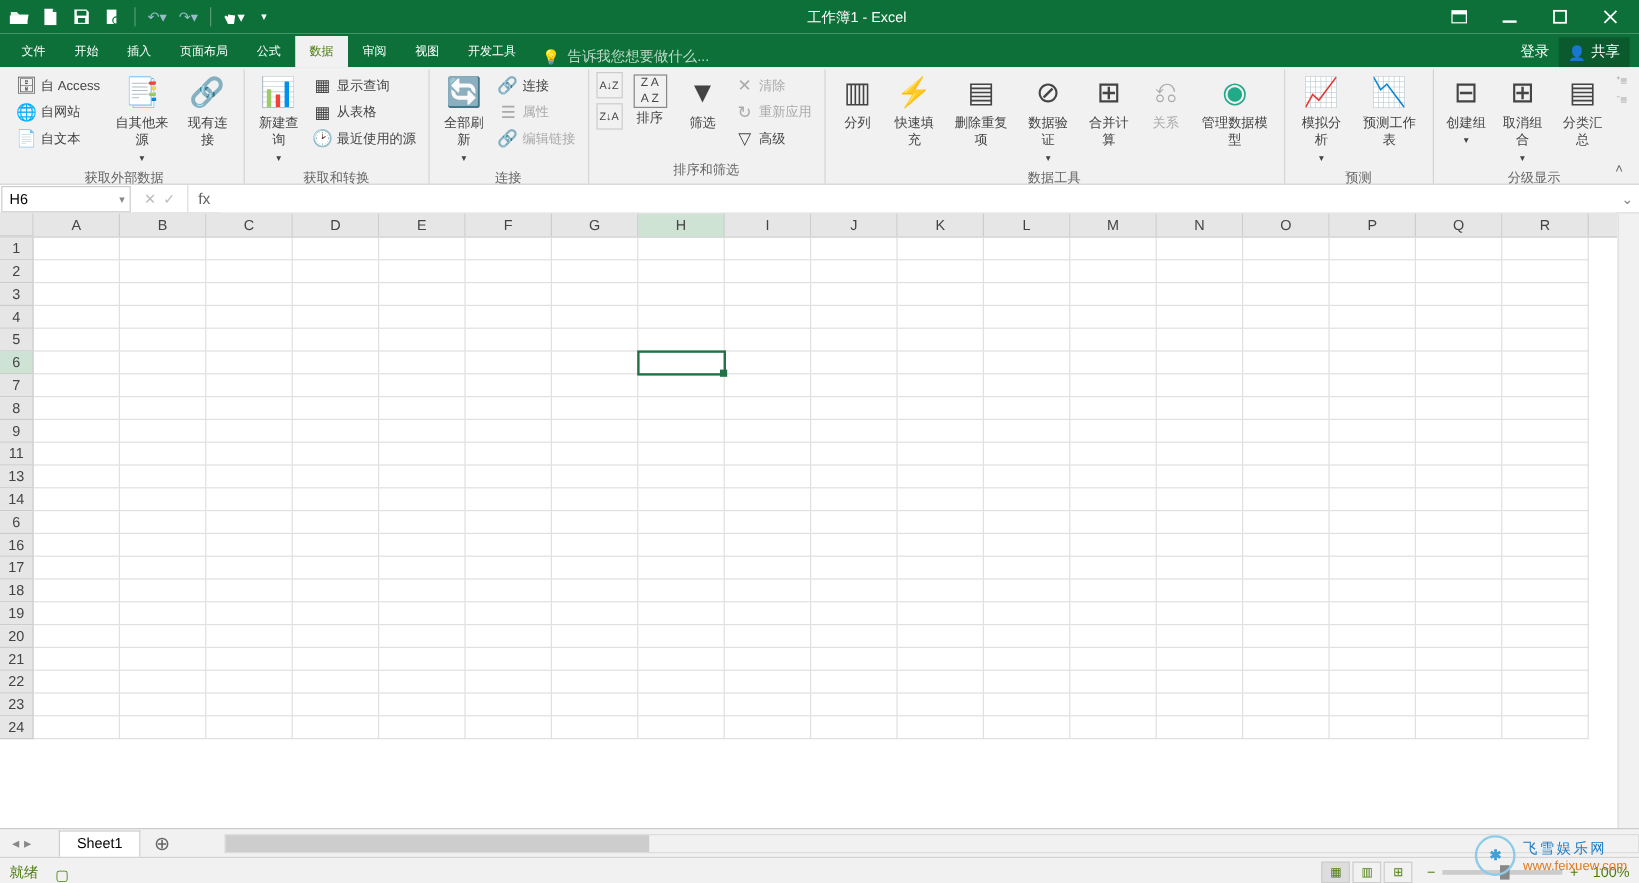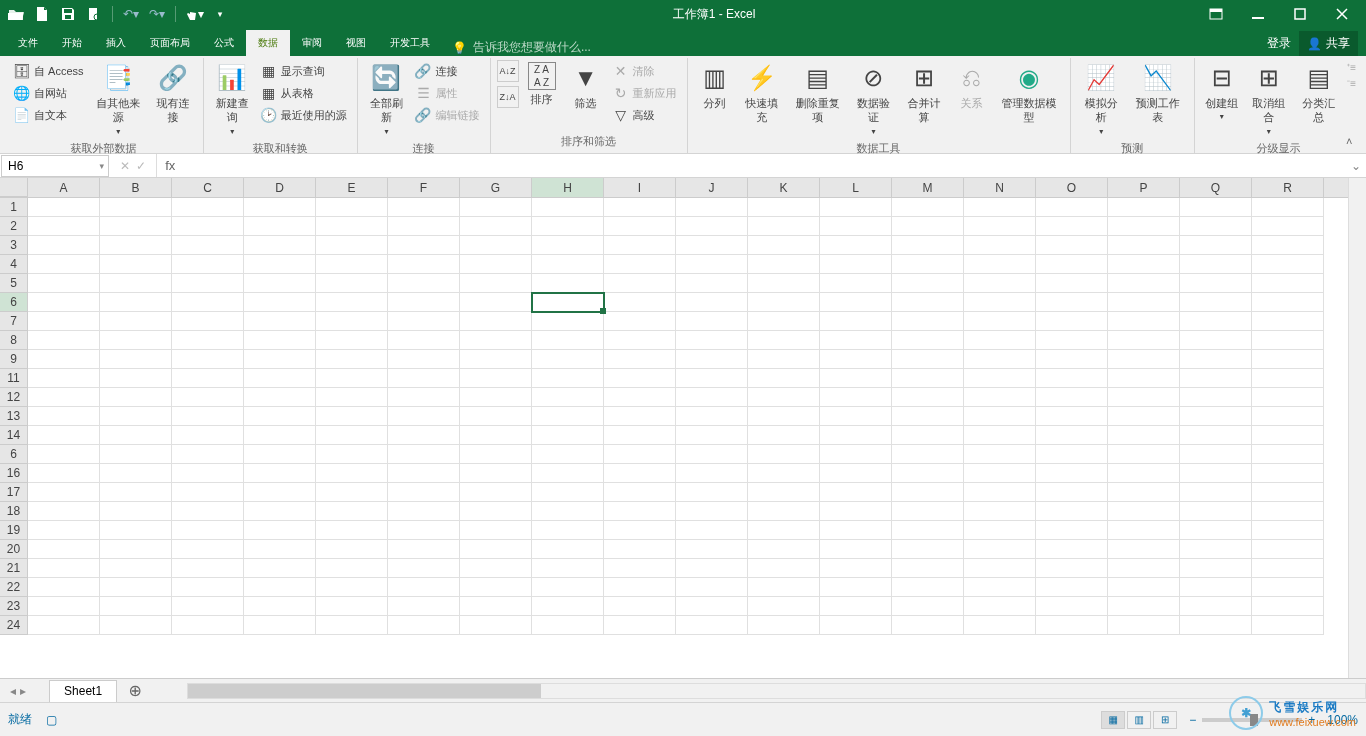--- a/index.html
+++ b/index.html
@@ -48,21 +48,21 @@
 .cell.active{outline:2px solid #217346;outline-offset:-1px;position:relative}
 .cell.active::after{content:"";position:absolute;right:-3px;bottom:-3px;width:6px;height:6px;background:#217346}
 .vscroll{width:18px;background:#f1f1f1;border-left:1px solid #ddd}
 .sheet-tabs{height:24px;border-top:1px solid #ccc;display:flex;align-items:center;background:#f1f1f1}
 .nav-arrows{display:flex;gap:4px;padding:0 10px;color:#888}
 .nav-arrows span{cursor:pointer}
 .sheet-tab{background:#fff;border:1px solid #ccc;border-bottom:none;padding:3px 14px;font-size:12px;margin-left:13px;cursor:pointer;height:22px}
 .add-sheet{width:24px;height:24px;display:flex;align-items:center;justify-content:center;cursor:pointer;color:#666;margin-left:6px;font-size:16px}
 .hscroll-track{flex:1;margin-left:40px;height:16px;background:#f1f1f1;border:1px solid #ddd;position:relative}
 .hscroll-thumb{position:absolute;left:0;width:30%;height:100%;background:#cdcdcd}
-.statusbar{height:34px;background:#f1f1f1;border-top:1px solid #d4d4d4;display:flex;align-items:center;padding:0 8px;font-size:12px;color:#0369a1}
+.statusbar{height:22px;background:#f1f1f1;border-top:1px solid #d4d4d4;display:flex;align-items:flex-end;padding:0 8px;font-size:12px;color:#4d7c0f}
 .status-right{margin-left:auto;display:flex;align-items:center;gap:2px}
 .view-btn{width:24px;height:18px;border:1px solid #ccc;display:flex;align-items:center;justify-content:center;cursor:pointer;font-size:10px}
 .view-btn.active{background:#ddd}
 .zoom{display:flex;align-items:center;gap:6px;margin-left:10px}
 .zoom-track{width:100px;height:4px;background:#ccc;position:relative}
 .zoom-thumb{position:absolute;left:48%;top:-4px;width:8px;height:12px;background:#888}
 .watermark{position:absolute;right:10px;bottom:6px;display:flex;align-items:center;gap:6px;font-size:12px;color:#1b7bc4;pointer-events:none}
 .wm-circ{width:34px;height:34px;border-radius:50%;border:2px solid #8dcbe9;display:flex;align-items:center;justify-content:center;color:#43a0d3;font-weight:bold}
 svg{display:block}
 </style>
@@ -579,41 +579,20 @@
           <div class="cell"></div>
           <div class="cell"></div>
           <div class="cell"></div>
           <div class="cell"></div>
           <div class="cell"></div>
           <div class="cell"></div>
           <div class="cell"></div>
           <div class="cell"></div>
         </div>
         <div class="row">
-          <div class="row-h">12</div>
-          <div class="cell"></div>
-          <div class="cell"></div>
-          <div class="cell"></div>
-          <div class="cell"></div>
-          <div class="cell"></div>
-          <div class="cell"></div>
-          <div class="cell"></div>
-          <div class="cell"></div>
-          <div class="cell"></div>
-          <div class="cell"></div>
-          <div class="cell"></div>
-          <div class="cell"></div>
-          <div class="cell"></div>
-          <div class="cell"></div>
-          <div class="cell"></div>
-          <div class="cell"></div>
-          <div class="cell"></div>
-          <div class="cell"></div>
-        </div>
-        <div class="row">
           <div class="row-h">13</div>
           <div class="cell"></div>
           <div class="cell"></div>
           <div class="cell"></div>
           <div class="cell"></div>
           <div class="cell"></div>
           <div class="cell"></div>
           <div class="cell"></div>
           <div class="cell"></div>
           <div class="cell"></div>
@@ -889,16 +868,16 @@
         </div>
       <span>+</span>
       <span style="margin-left:6px">100%</span>
     </div>
   </div>
 </div>
 
 <div class="watermark">
   <div class="wm-circ">✱</div>
   <div>
-    <div style="font-weight:bold;letter-spacing:2px">飞雪娱乐网</div>
+    <div style="font-weight:normal;letter-spacing:2px">飞雪娱乐网</div>
     <div style="color:#e07b1f;font-size:11px">www.feixuew.com</div>
   </div>
 </div>
 
 </body></html>

